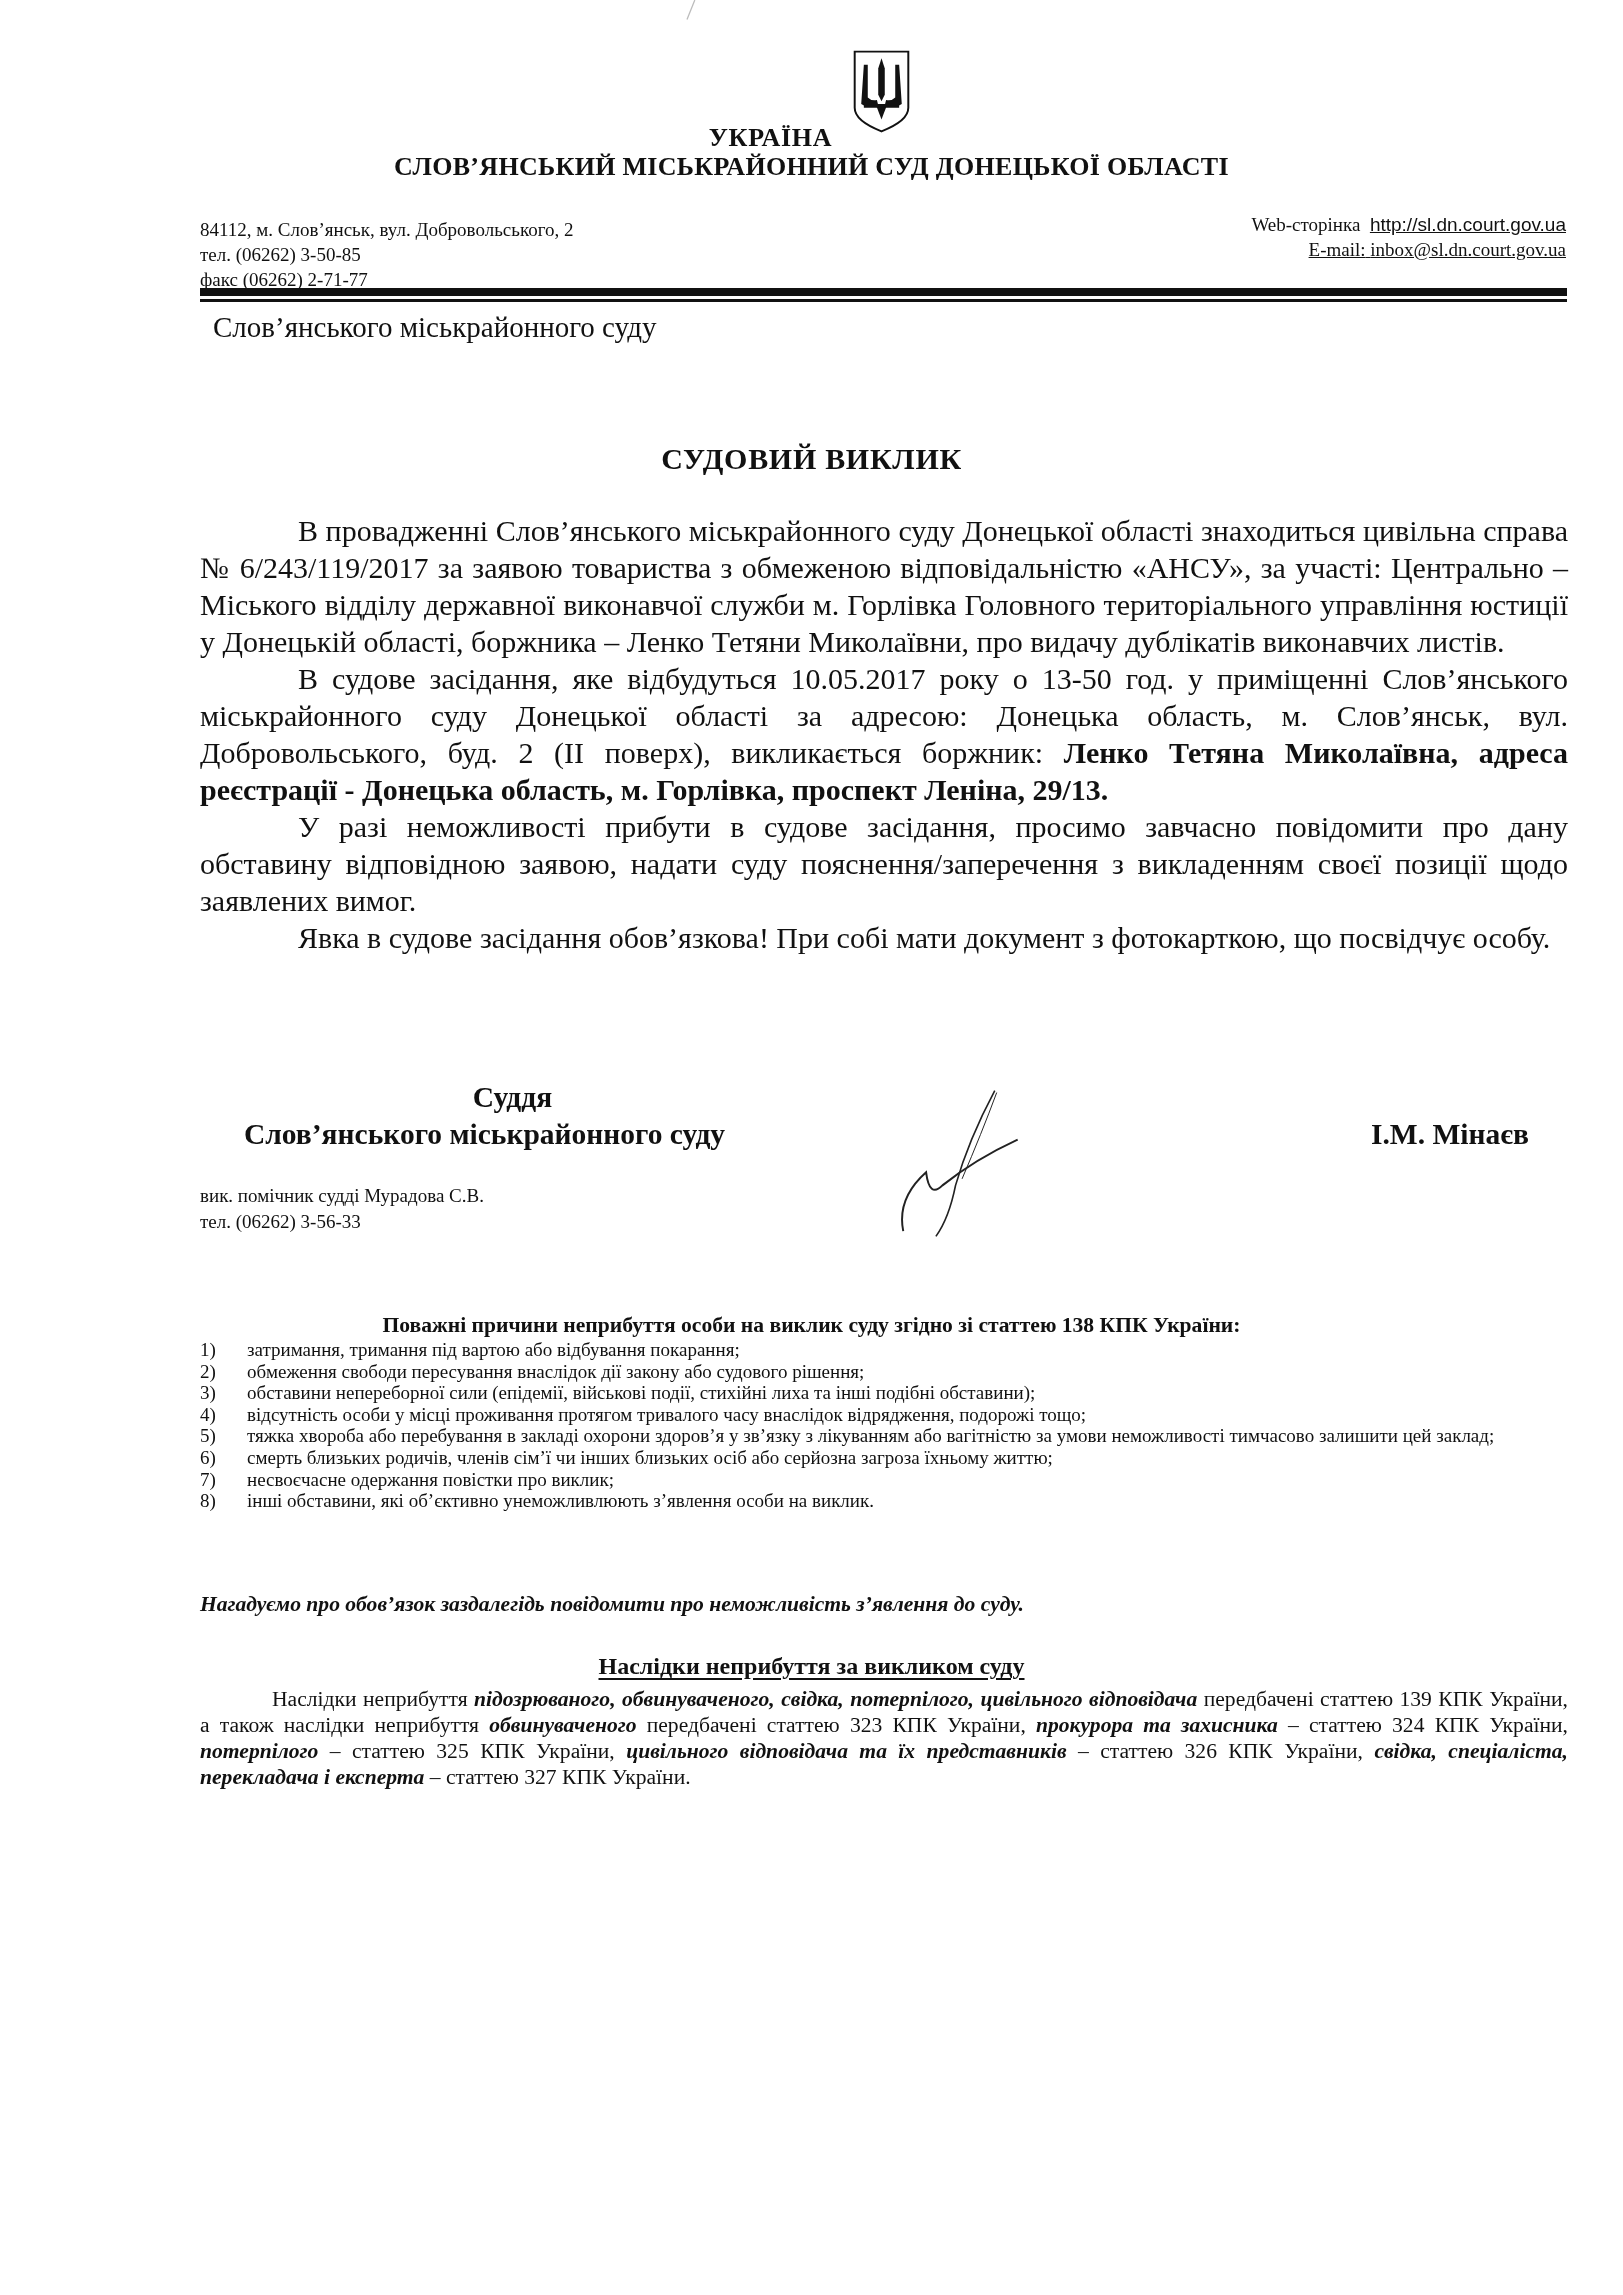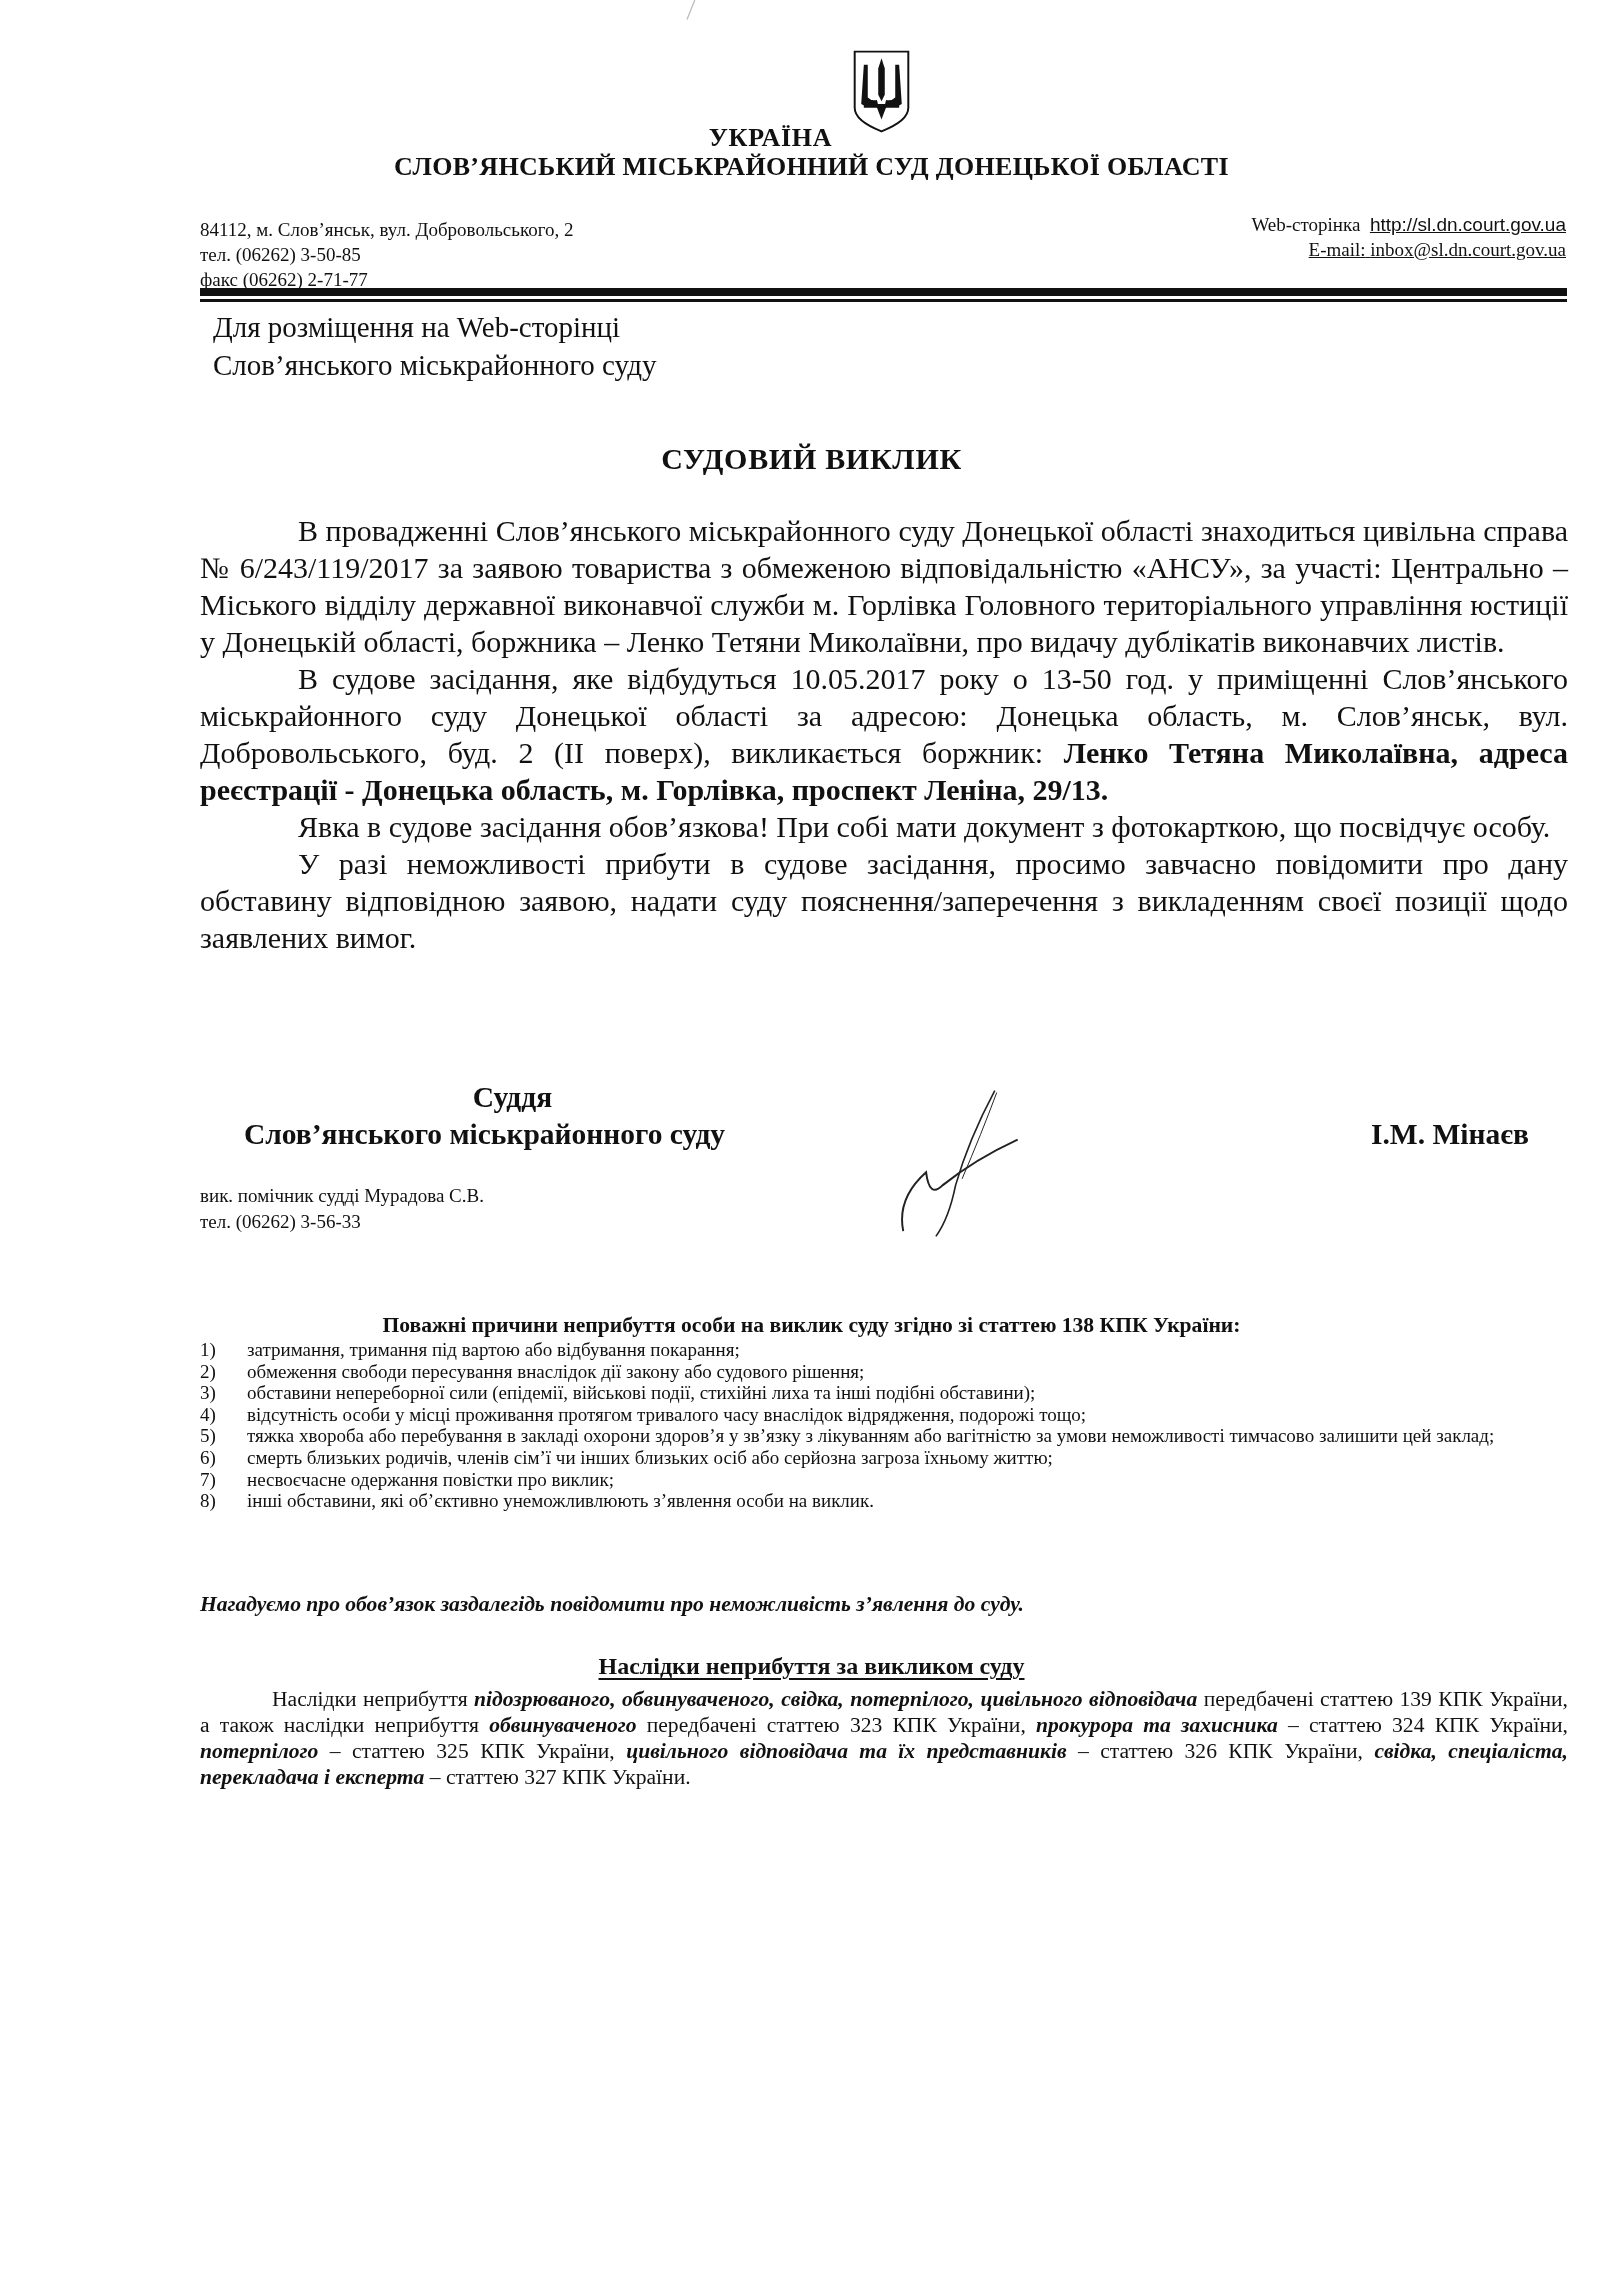--- a/index.html
+++ b/index.html
@@ -69,31 +69,30 @@
   <div class="u">
     <span>E-mail:</span>
     <span>inbox@sl.dn.court.gov.ua</span>
   </div>
 </div>
 
 <div class="abs rule-thick"></div>
 <div class="abs rule-thin"></div>
 
 <div class="abs recipient">
-  <div>Для розміщення на Web-сторінці</div>
   <div>Слов’янського міськрайонного суду</div>
 </div>
 
 <div class="abs title">СУДОВИЙ ВИКЛИК</div>
 
 <div class="abs body">
   <p>В провадженні Слов’янського міськрайонного суду Донецької області знаходиться цивільна справа № 6/243/119/2017 за заявою товариства з обмеженою відповідальністю «АНСУ», за участі: Центрально – Міського відділу державної виконавчої служби м. Горлівка Головного територіального управління юстиції у Донецькій області, боржника – Ленко Тетяни Миколаївни, про видачу дублікатів виконавчих листів.</p>
   <p><span>В судове засідання, яке відбудуться 10.05.2017 року о 13-50 год. у приміщенні Слов’янського міськрайонного суду Донецької області за адресою: Донецька область, м. Слов’янськ, вул. Добровольського, буд. 2 (ІІ поверх), викликається боржник: </span><b>Ленко Тетяна Миколаївна, адреса реєстрації - Донецька область, м. Горлівка, проспект Леніна, 29/13.</b></p>
+  <p>У разі неможливості прибути в судове засідання, просимо завчасно повідомити про дану обставину відповідною заявою, надати суду пояснення/заперечення з викладенням своєї позиції щодо заявлених вимог.</p>
   <p>Явка в судове засідання обов’язкова! При собі мати документ з фотокарткою, що посвідчує особу.</p>
-  <p>У разі неможливості прибути в судове засідання, просимо завчасно повідомити про дану обставину відповідною заявою, надати суду пояснення/заперечення з викладенням своєї позиції щодо заявлених вимог.</p>
 </div>
 
 <div class="abs sig-judge" style="width:537px;margin-left:44px;">
   <span class="center">Суддя</span>
   <span>Слов’янського міськрайонного суду</span>
 </div>
 
 <svg class="abs signature" viewBox="0 0 260 230">
   <path d="M200 5 Q160 80 140 150 Q130 200 110 228" stroke="#222" stroke-width="2.5" fill="none"></path>
   <path d="M203 8 Q180 70 150 140" stroke="#222" stroke-width="1.5" fill="none"></path>

